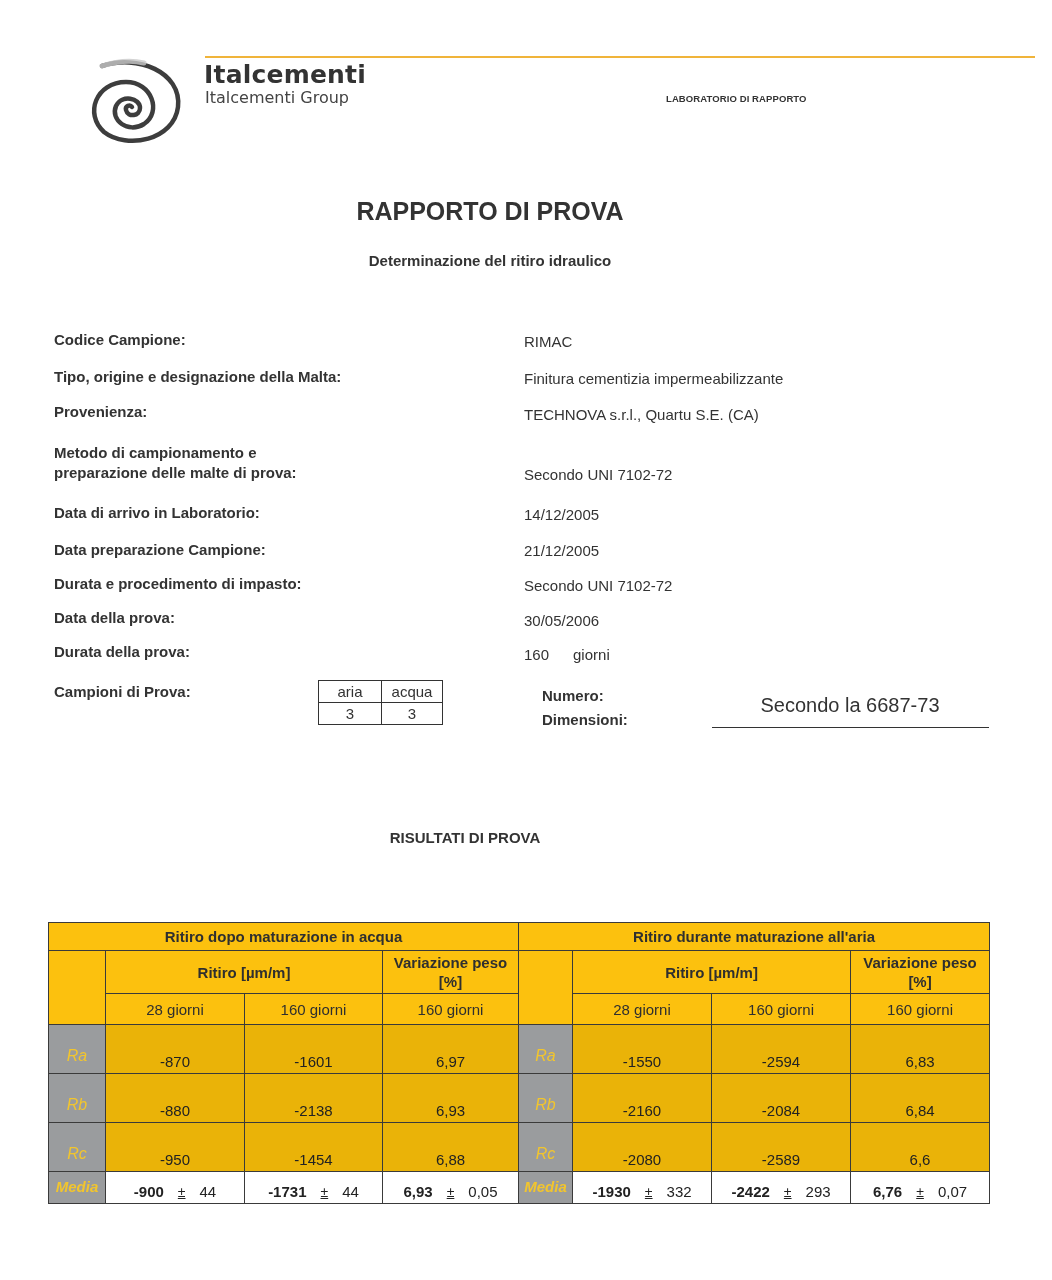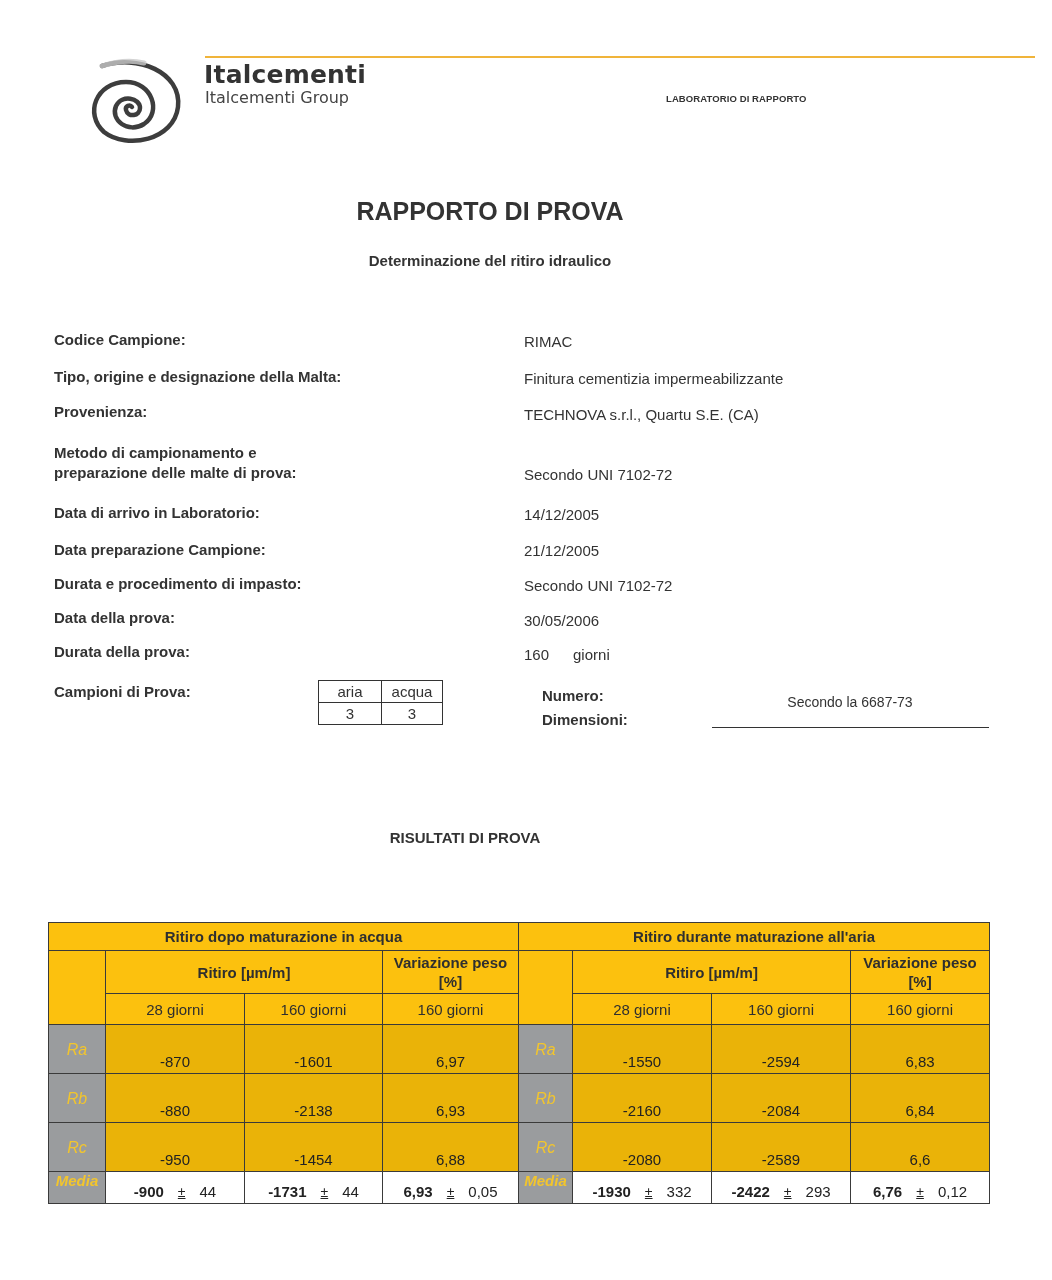--- a/index.html
+++ b/index.html
@@ -16,31 +16,31 @@
     .title { left: 0; width: 980px; top: 197px; text-align: center; font-size: 25px; font-weight: bold; color: #333; }
     .subtitle { left: 0; width: 980px; top: 251px; text-align: center; font-size: 15px; font-weight: bold; color: #333; line-height: 19px; }
     .label { left: 54px; font-size: 15px; font-weight: bold; color: #333; line-height: 20px; }
     .value { left: 524px; font-size: 15px; color: #333; line-height: 20px; }
     .value .unit { margin-left: 24px; }
     .samples-table { left: 318px; top: 680px; border-collapse: collapse; }
     .samples-table td { border: 1.5px solid #333; font-size: 15px; text-align: center; padding: 0; height: 21px; color: #333; }
     .samples-table td.c1 { width: 62px; }
     .samples-table td.c2 { width: 60px; }
     .num-label { left: 523px; top: 684px; font-size: 15px; font-weight: bold; color: #333; line-height: 24px; margin-left: 19px; }
-    .dim-text { left: 712px; top: 694px; width: 276px; text-align: center; font-size: 14px; color: #333; }
+    .dim-text { left: 712px; top: 694px; width: 276px; text-align: center; font-size: 20px; color: #333; }
     .dim-line { left: 712px; top: 727px; width: 277px; height: 1px; background: #333; }
     .results-title { left: 0; width: 930px; top: 829px; text-align: center; font-size: 15px; font-weight: bold; color: #333; }
 
     .results { left: 48px; top: 886px; width: 941px; border-collapse: collapse; table-layout: fixed; margin-top: 36px; }
     .results td { border: 1.5px solid #3a3a3a; text-align: center; font-size: 15px; color: #222; padding: 0; }
     .results .hdr { background: #fcc10e; color: #2f2f2f; }
     .results .hdr-group { height: 27px; font-weight: bold; font-size: 15px; }
     .results .hdr-sub { height: 42px; font-weight: bold; font-size: 15px; line-height: 19px; }
     .results .hdr-day { height: 30px; font-size: 15px; }
-    .results .rowlabel { background: #9a9c9e; color: #f2c52d; font-style: italic; font-size: 16px; vertical-align: bottom; padding-bottom: 14px; }
+    .results .rowlabel { background: #9a9c9e; color: #f2c52d; font-style: italic; font-size: 16px; vertical-align: bottom; padding-bottom: 8px; }
     .results .rowlabel.media { font-weight: bold; font-size: 15px; }
     .results .data { height: 45px; vertical-align: bottom; padding-bottom: 3px; background: #eab308; }
     .results .mean { height: 28px; vertical-align: bottom; padding-bottom: 3px; background: #fff; white-space: nowrap; }
     .mean .mv { font-weight: bold; }
     .mean .pm { text-decoration: underline; margin: 0 14px; font-size: 14px; }
   </style>
 </head>
 <body>
 
 <div class="abs logo-spiral">
@@ -183,16 +183,16 @@
     <td class="data">6,6</td>
   </tr>
   <tr>
     <td class="rowlabel media">Media</td>
     <td class="mean"><span class="mv">-900</span><span class="pm">±</span><span>44</span></td>
     <td class="mean"><span class="mv">-1731</span><span class="pm">±</span><span>44</span></td>
     <td class="mean"><span class="mv">6,93</span><span class="pm">±</span><span>0,05</span></td>
     <td class="rowlabel media">Media</td>
     <td class="mean"><span class="mv">-1930</span><span class="pm">±</span><span>332</span></td>
     <td class="mean"><span class="mv">-2422</span><span class="pm">±</span><span>293</span></td>
-    <td class="mean"><span class="mv">6,76</span><span class="pm">±</span><span>0,12</span></td>
+    <td class="mean"><span class="mv">6,76</span><span class="pm">±</span><span>0,07</span></td>
   </tr>
 </tbody>
   </table>
 
 </body></html>

